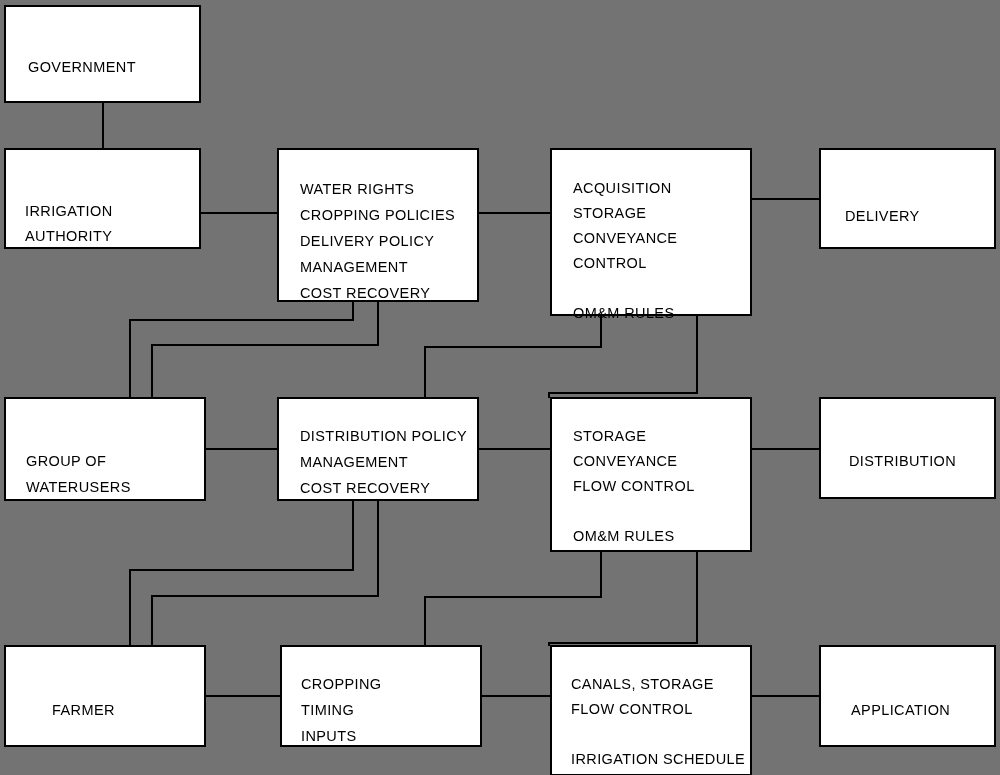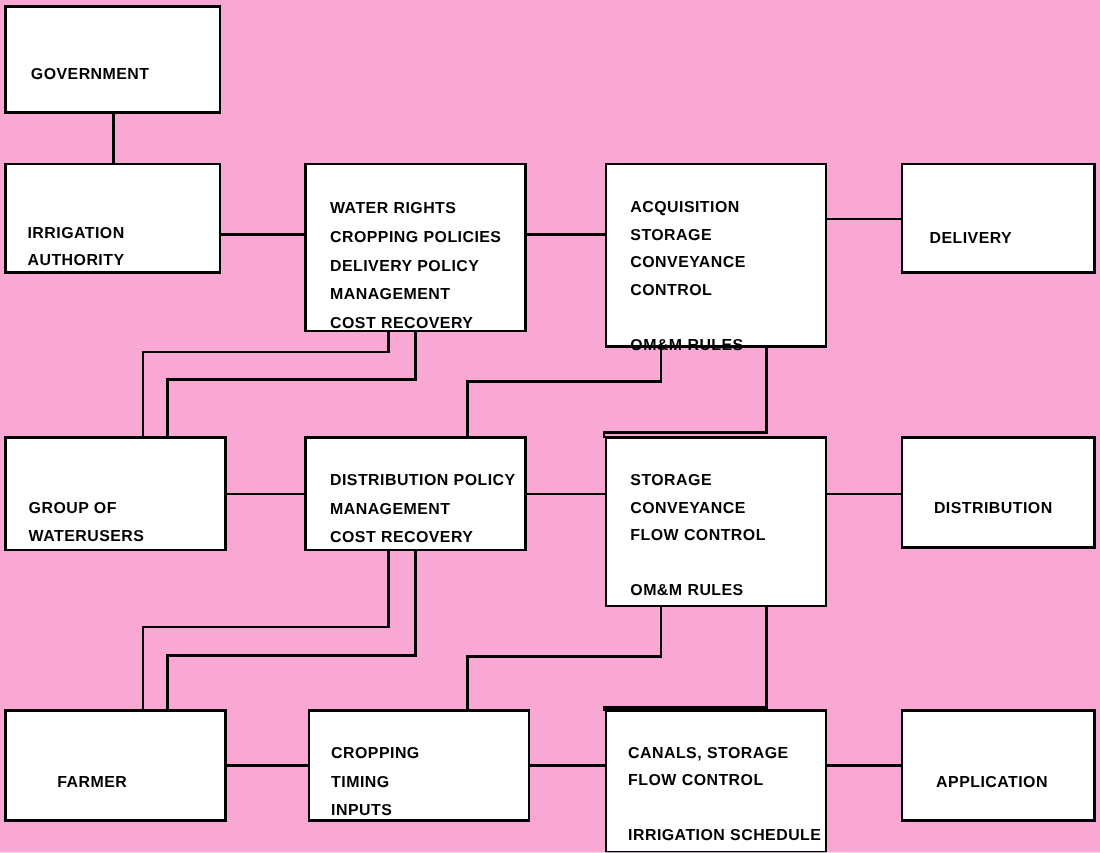--- a/index.html
+++ b/index.html
@@ -11,22 +11,21 @@
   body {
     font-family: "Liberation Sans", sans-serif;
     width: 1000px;
     height: 775px;
     overflow: hidden;
   }
   #diagram-root {
     position: relative;
     width: 1000px;
     height: 775px;
-    background: #f9a8d4;
-    font-weight: bold;
+    background: #737373;
   }
   svg#diagram-svg {
     position: absolute;
     top: 0;
     left: 0;
     width: 1000px;
     height: 775px;
     display: block;
   }
   .node-box {

